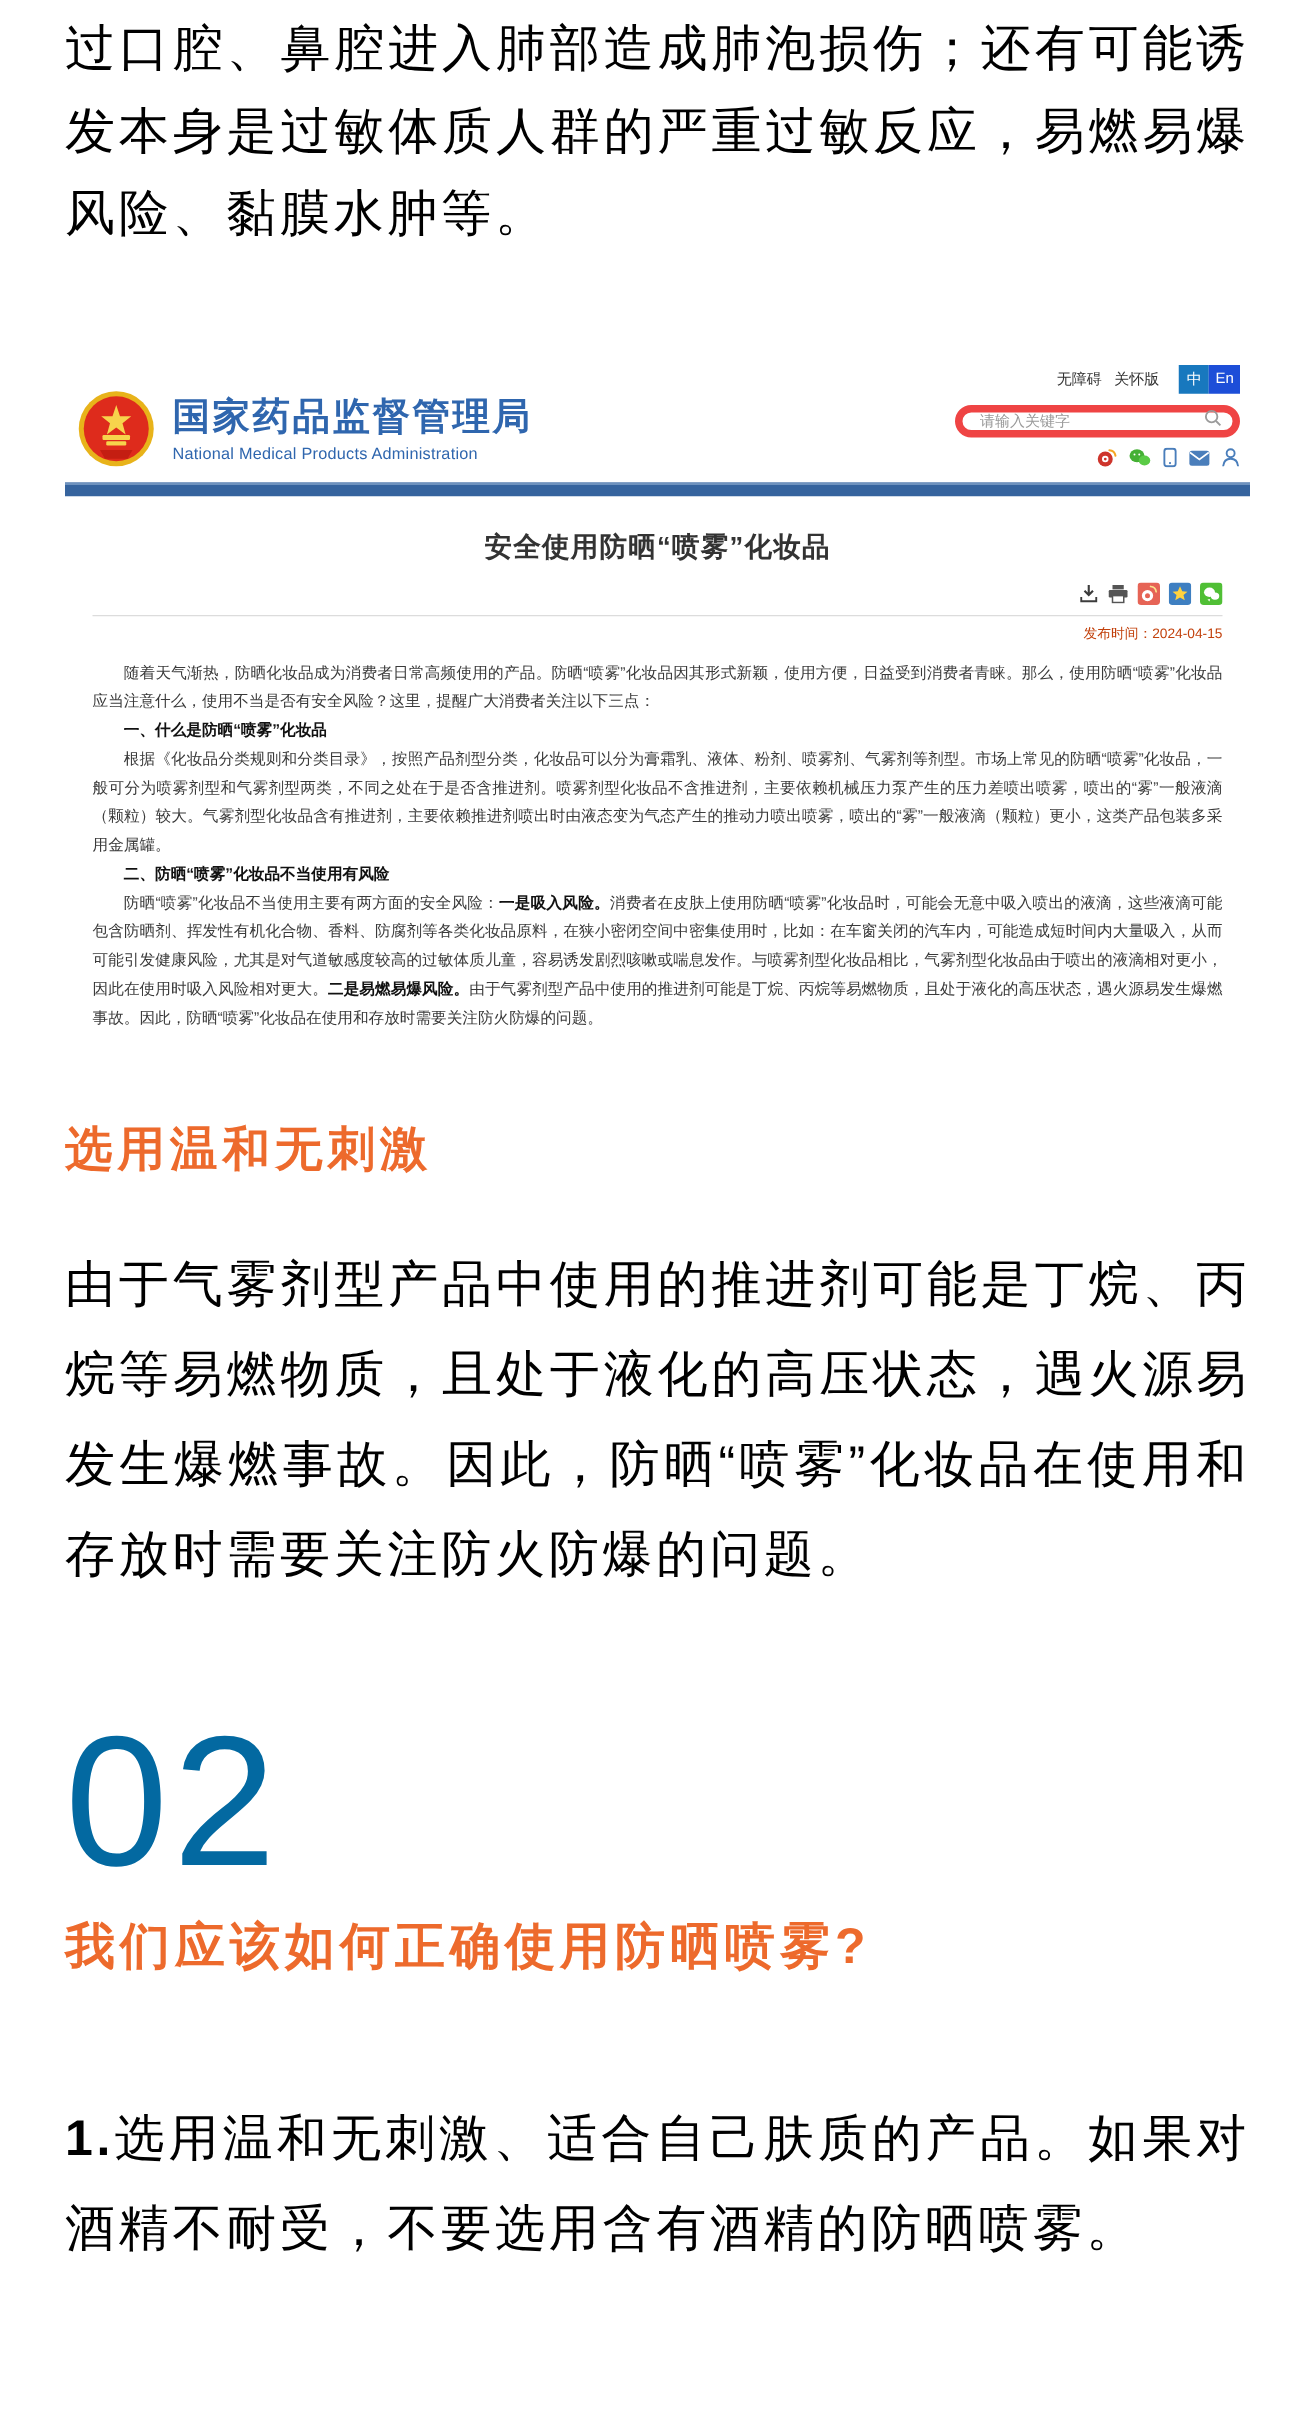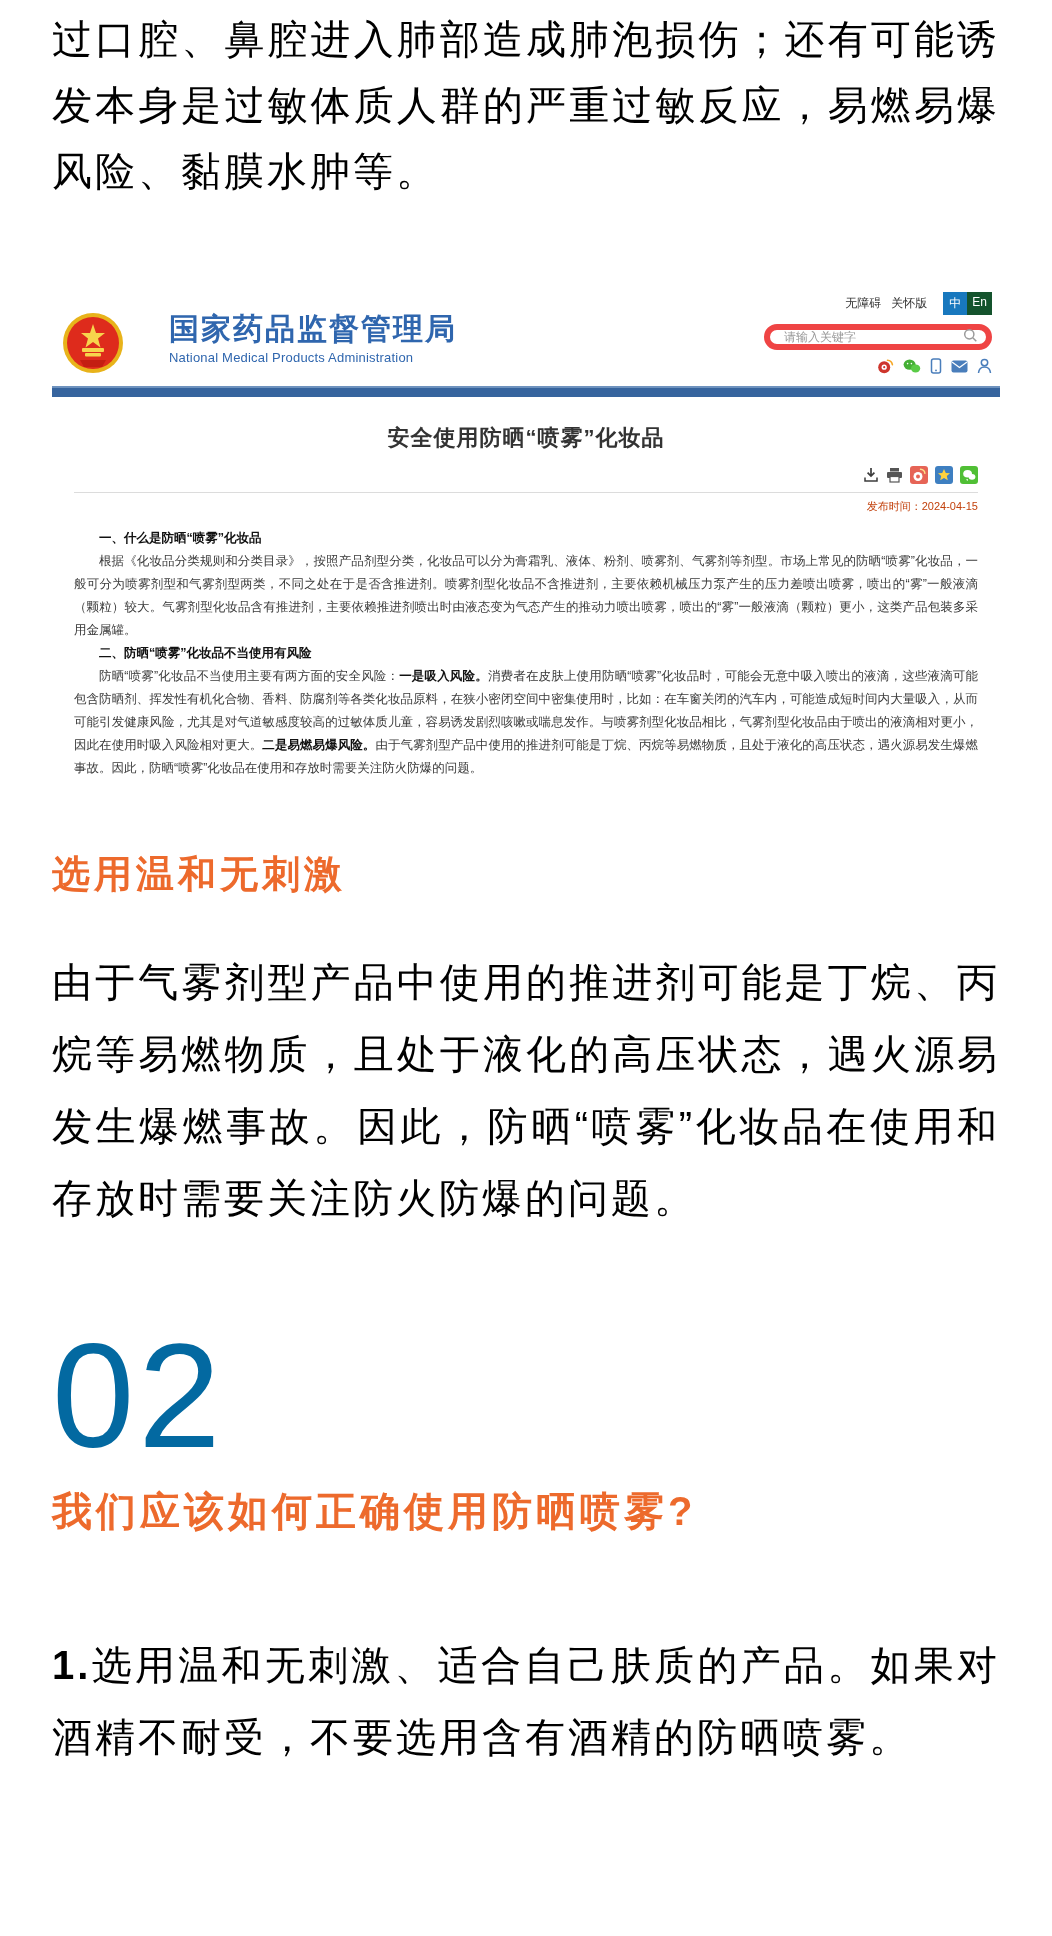--- a/index.html
+++ b/index.html
@@ -12,30 +12,30 @@
   
   .big-text{
     font-size:40px;line-height:66px;letter-spacing:3px;
     text-align:justify;color:#000;margin:0;
   }
   .big-text.tall{line-height:72px;}
 
   
   .shot{margin-top:24px;background:#fff;}
   .shot-header{display:flex;justify-content:space-between;align-items:flex-end;padding:64px 8px 0 10px;}
-  .brand{display:flex;align-items:flex-start;gap:31px;}
+  .brand{display:flex;align-items:center;}
   .emblem{width:62px;height:62px;flex:0 0 auto;}
   .brand-text{margin-left:14px;}
   .brand-cn{font-size:30px;font-weight:bold;color:#2F66AE;letter-spacing:2px;line-height:34px;}
   .brand-en{font-size:13px;color:#2F66AE;margin-top:4px;letter-spacing:0.2px;}
   .header-right{display:flex;flex-direction:column;align-items:flex-end;width:250px;}
   .top-links{display:flex;align-items:center;gap:10px;font-size:12px;color:#333;text-align:center;}
   .lang-group{display:flex;margin-left:6px;}
   .lang-zh{background:#1878BE;color:#fff;font-size:12px;padding:3px 6px;}
-  .lang-en{background:#14532d;color:#fff;font-size:12px;padding:3px 5px;}
+  .lang-en{background:#1d4ed8;color:#fff;font-size:12px;padding:3px 5px;}
   .search-pill{margin-top:9px;width:228px;height:26px;border:6px solid #ef4444;border-radius:14px;
     display:flex;align-items:center;padding:0 8px 0 12px;box-sizing:border-box;}
   .search-pill input{border:none;outline:none;flex:1;font-size:12px;color:#333;background:transparent;
     font-family:"Liberation Sans","DejaVu Sans",sans-serif;}
   .search-pill input::placeholder{color:#999;}
   .mini-icons{margin-top:8px;display:flex;gap:9px;align-items:center;}
   .mini-icons svg{display:block;}
   .blue-bar{height:9px;background:#36649E;margin-top:12px;border-top:2px solid #6E92BE;}
 
   .shot-article{padding:0 22px 10px 22px;}
@@ -180,20 +180,21 @@
             <ellipse cx="12" cy="10.8" rx="3.4" ry="2.9" fill="#fff"></ellipse>
             <path d="M6 13.5 l1.6 1.6 0.4-2" fill="#fff"></path>
           </svg>
         </span>
       </div>
 
       <div class="rule"></div>
       <div class="publish">发布时间：2024-04-15</div>
 
       <div class="shot-body">
+        <p>随着天气渐热，防晒化妆品成为消费者日常高频使用的产品。防晒“喷雾”化妆品因其形式新颖，使用方便，日益受到消费者青睐。那么，使用防晒“喷雾”化妆品应当注意什么，使用不当是否有安全风险？这里，提醒广大消费者关注以下三点：</p>
         <p class="bh">一、什么是防晒“喷雾”化妆品</p>
         <p>根据《化妆品分类规则和分类目录》，按照产品剂型分类，化妆品可以分为膏霜乳、液体、粉剂、喷雾剂、气雾剂等剂型。市场上常见的防晒“喷雾”化妆品，一般可分为喷雾剂型和气雾剂型两类，不同之处在于是否含推进剂。喷雾剂型化妆品不含推进剂，主要依赖机械压力泵产生的压力差喷出喷雾，喷出的“雾”一般液滴（颗粒）较大。气雾剂型化妆品含有推进剂，主要依赖推进剂喷出时由液态变为气态产生的推动力喷出喷雾，喷出的“雾”一般液滴（颗粒）更小，这类产品包装多采用金属罐。</p>
         <p class="bh">二、防晒“喷雾”化妆品不当使用有风险</p>
         <p><span>防晒“喷雾”化妆品不当使用主要有两方面的安全风险：</span><span class="bh">一是吸入风险。</span><span>消费者在皮肤上使用防晒“喷雾”化妆品时，可能会无意中吸入喷出的液滴，这些液滴可能包含防晒剂、挥发性有机化合物、香料、防腐剂等各类化妆品原料，在狭小密闭空间中密集使用时，比如：在车窗关闭的汽车内，可能造成短时间内大量吸入，从而可能引发健康风险，尤其是对气道敏感度较高的过敏体质儿童，容易诱发剧烈咳嗽或喘息发作。与喷雾剂型化妆品相比，气雾剂型化妆品由于喷出的液滴相对更小，因此在使用时吸入风险相对更大。</span><span class="bh">二是易燃易爆风险。</span><span>由于气雾剂型产品中使用的推进剂可能是丁烷、丙烷等易燃物质，且处于液化的高压状态，遇火源易发生爆燃事故。因此，防晒“喷雾”化妆品在使用和存放时需要关注防火防爆的问题。</span></p>
       </div>
     </div>
   </div>
 
   <h2 class="orange-h">选用温和无刺激</h2>
   <p class="big-text tall risk-p">由于气雾剂型产品中使用的推进剂可能是丁烷、丙烷等易燃物质，且处于液化的高压状态，遇火源易发生爆燃事故。因此，防晒“喷雾”化妆品在使用和存放时需要关注防火防爆的问题。</p>

